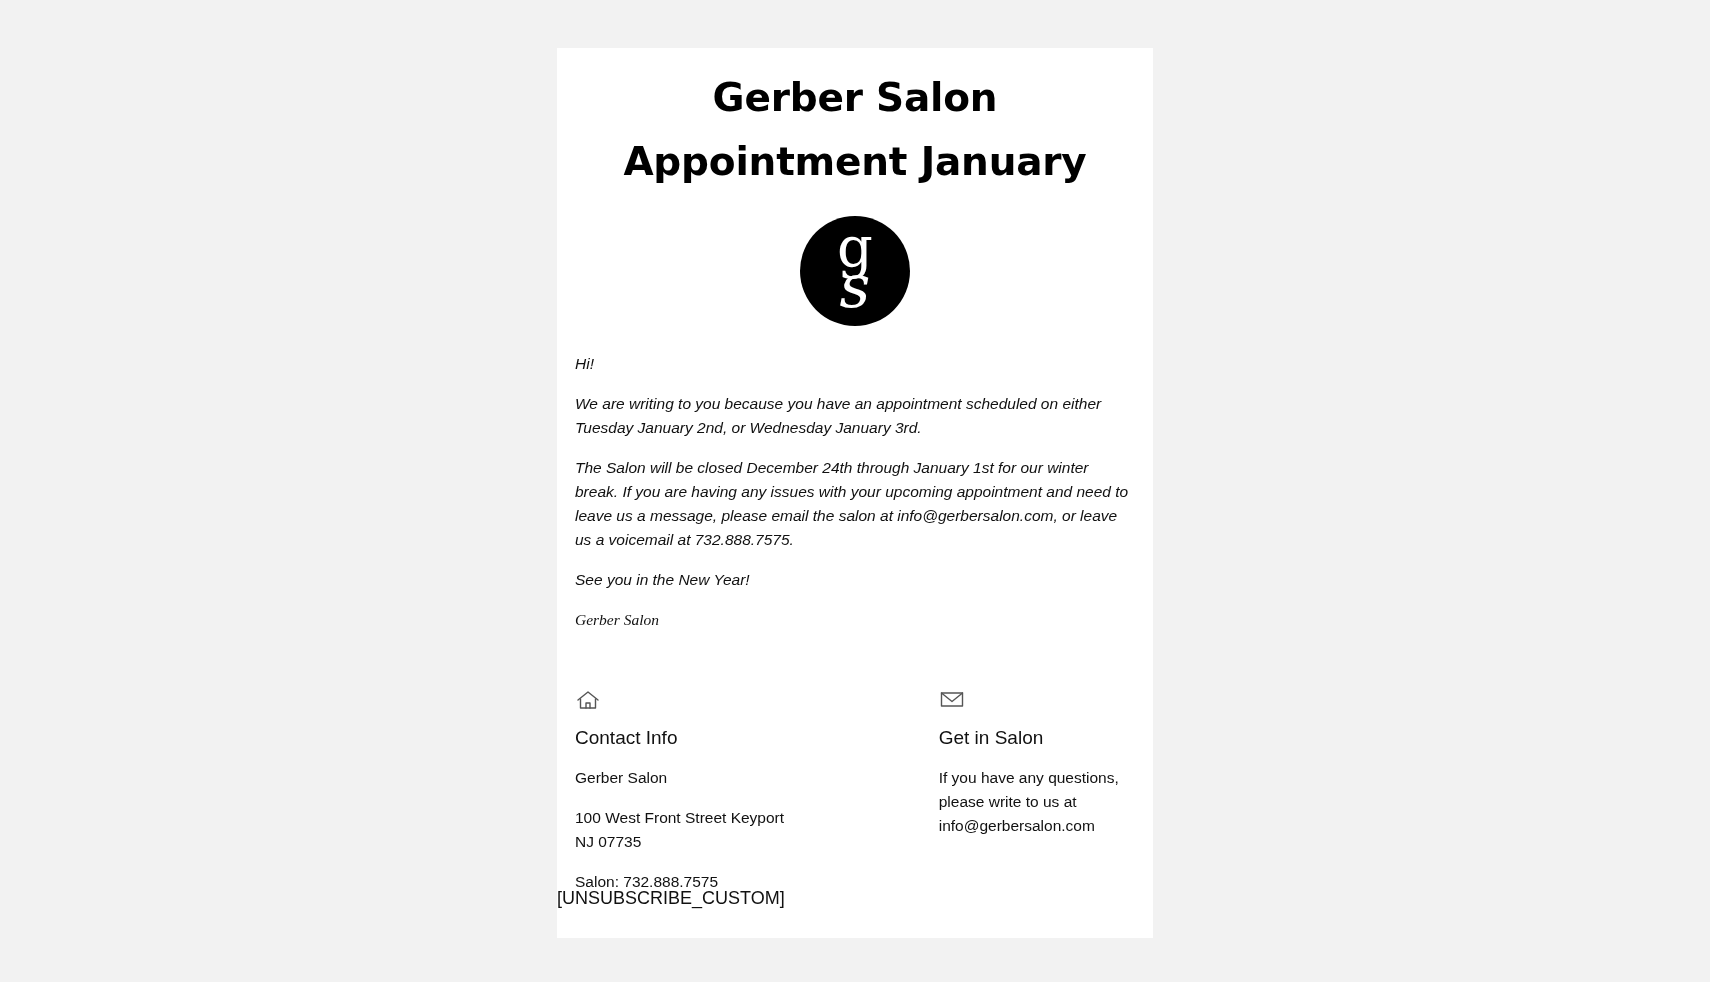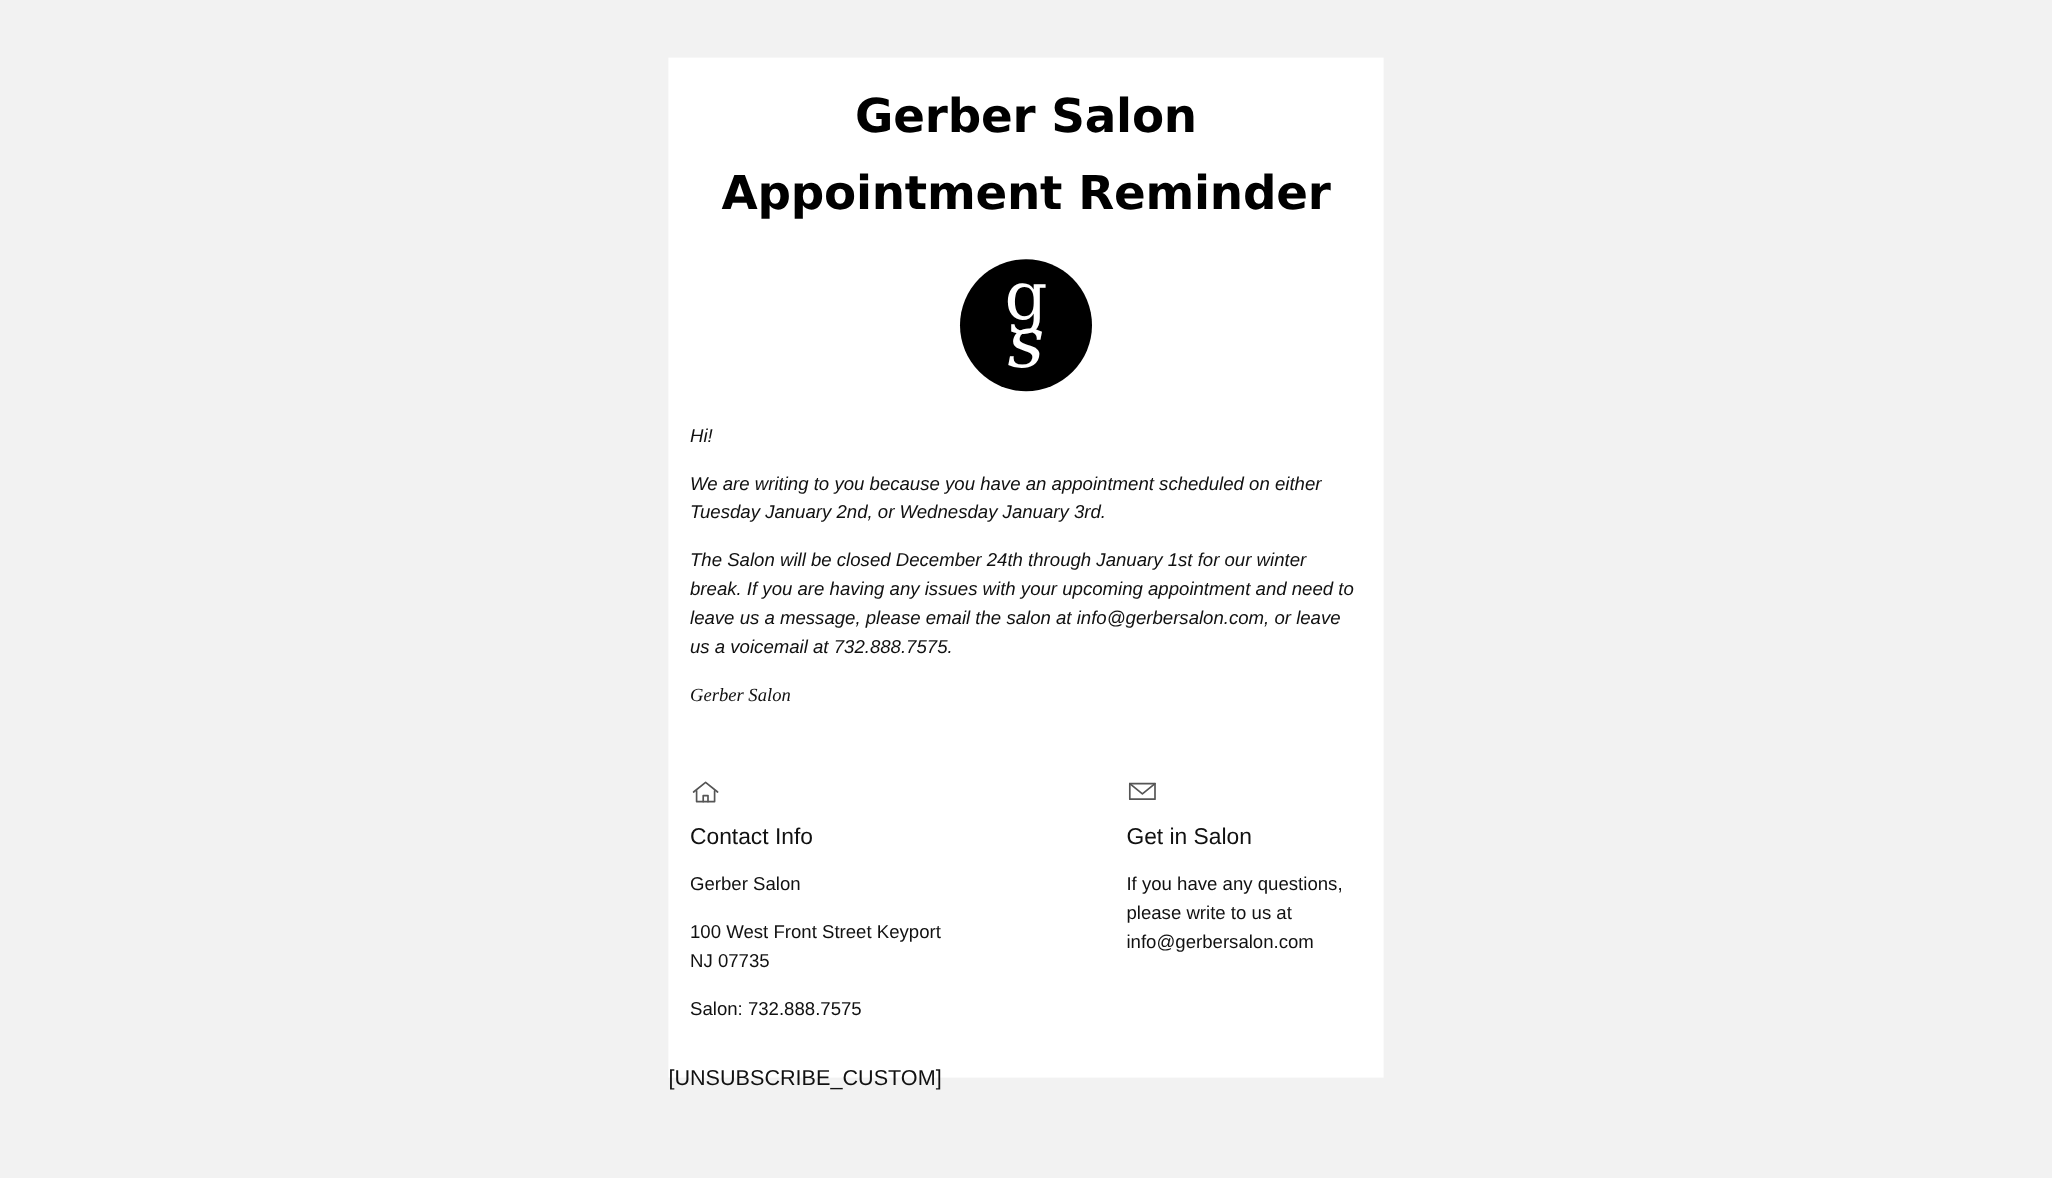--- a/index.html
+++ b/index.html
@@ -134,34 +134,35 @@
 </style>
 </head>
 <body>
 
 <div class="page">
 
   <div class="email-card">
 
     <div class="header">
       <div class="header-line">Gerber Salon</div>
-      <div class="header-line">Appointment Reminder</div>
+      <div class="header-line">Appointment January</div>
     </div>
 
     <div class="logo-wrap">
       <div class="logo-circle">
         <div class="logo-g">g</div>
         <div class="logo-s">s</div>
       </div>
     </div>
 
     <div class="body-copy">
       <p>Hi!</p>
       <p>We are writing to you because you have an appointment scheduled on either Tuesday January 2nd, or Wednesday January 3rd.</p>
       <p>The Salon will be closed December 24th through January 1st for our winter break. If you are having any issues with your upcoming appointment and need to leave us a message, please email the salon at info@gerbersalon.com, or leave us a voicemail at 732.888.7575.</p>
+      <p>See you in the New Year!</p>
       <p class="sig">Gerber Salon</p>
     </div>
 
     <div class="footer">
 
       <div class="footer-col">
         <span class="footer-icon">
           <svg width="26" height="24" viewBox="0 0 26 24" fill="none" stroke="#555555" stroke-width="1.4" stroke-linecap="round" stroke-linejoin="round">
             <path d="M3 12 L13 4 L23 12"></path>
             <path d="M5.5 11 L5.5 20 L20.5 20 L20.5 11"></path>

